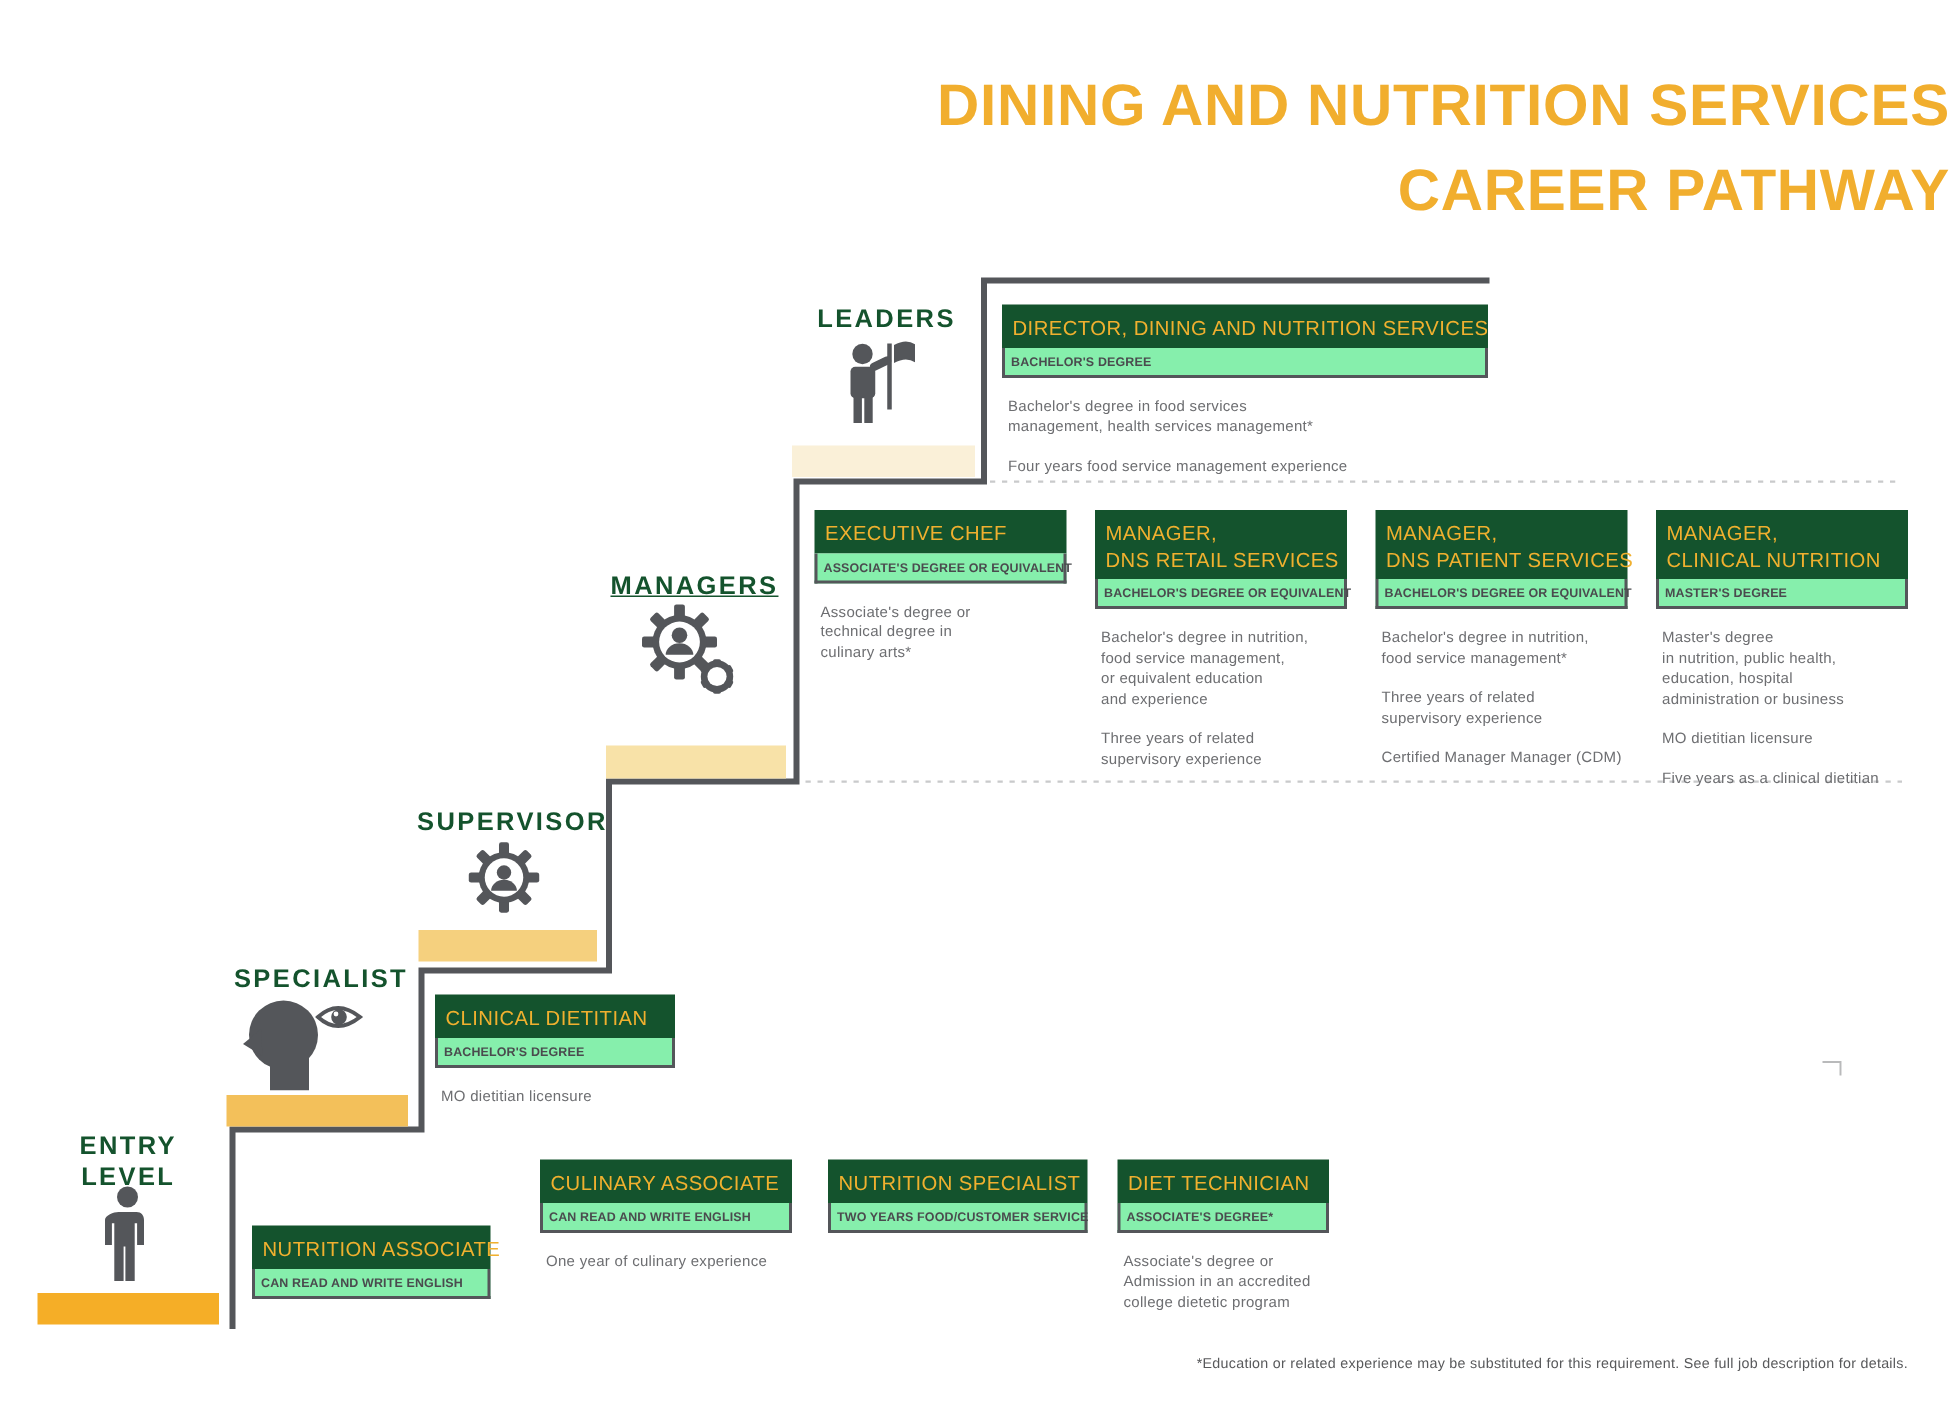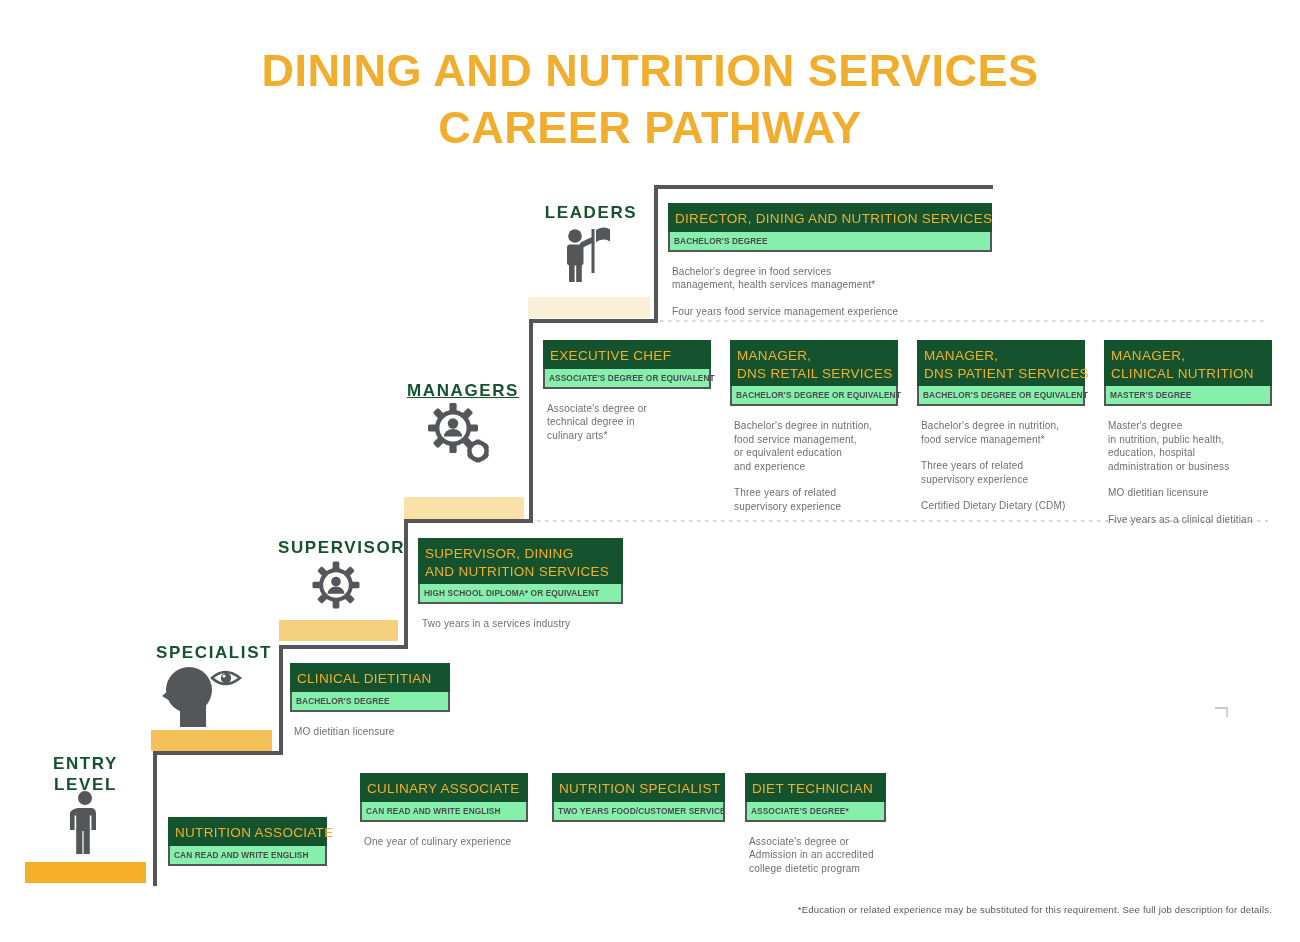--- a/index.html
+++ b/index.html
@@ -1,21 +1,21 @@
 <!DOCTYPE html>
 <html><head>
 <meta charset="utf-8">
 <style>
   * { margin:0; padding:0; box-sizing:border-box; }
   html,body { background:#ffffff; }
   body { font-family:"Liberation Sans", sans-serif; width:1300px; height:942px; position:relative; }
   #canvas { position:relative; width:1300px; height:942px; background:#fff; overflow:hidden; }
 
-  .title-block { position:absolute; left:0; top:42px; width:100%; text-align:center;
-                 color:#F1AE2E; font-weight:bold; font-size:45px; line-height:57px; letter-spacing:0.5px; }
+  .title-block { position:absolute; left:0; top:42px; width:100%; text-align:right;
+                 color:#F1AE2E; font-weight:bold; font-size:39px; line-height:57px; letter-spacing:0.5px; }
 
   .stairs-svg { position:absolute; left:0; top:0; }
 
   .bar { position:absolute; }
   .bar-entry      { left:25px;  top:862px; width:121px; height:21px; background:#F5AE27; }
   .bar-specialist { left:151px; top:730px; width:121px; height:21px; background:#F3C05A; }
   .bar-supervisor { left:279px; top:620px; width:119px; height:21px; background:#F5D07E; }
   .bar-managers   { left:404px; top:497px; width:120px; height:22px; background:#F8E2A8; }
   .bar-leaders    { left:528px; top:297px; width:122px; height:21px; background:#FAF0D8; }
 
@@ -195,46 +195,38 @@
 
   <div class="job job-mgr-patient">
     <div class="job-header">MANAGER,
 DNS PATIENT SERVICES</div>
     <div class="job-req">BACHELOR'S DEGREE OR EQUIVALENT</div>
     <div class="job-notes">
       <p>Bachelor's degree in nutrition,
 food service management*</p>
       <p>Three years of related
 supervisory experience</p>
-      <p>Certified Dietary Dietary (CDM)</p>
+      <p>Certified Manager Manager (CDM)</p>
     </div>
   </div>
 
   <div class="job job-mgr-clinical">
     <div class="job-header">MANAGER,
 CLINICAL NUTRITION</div>
     <div class="job-req">MASTER'S DEGREE</div>
     <div class="job-notes">
       <p>Master's degree
 in nutrition, public health,
 education, hospital
 administration or business</p>
       <p>MO dietitian licensure</p>
       <p>Five years as a clinical dietitian</p>
     </div>
   </div>
 
-  <div class="job job-supervisor">
-    <div class="job-header">SUPERVISOR, DINING
-AND NUTRITION SERVICES</div>
-    <div class="job-req">HIGH SCHOOL DIPLOMA* OR EQUIVALENT</div>
-    <div class="job-notes">
-      <p>Two years in a services industry</p>
-    </div>
-  </div>
 
   <div class="job job-dietitian">
     <div class="job-header">CLINICAL DIETITIAN</div>
     <div class="job-req">BACHELOR'S DEGREE</div>
     <div class="job-notes">
       <p>MO dietitian licensure</p>
     </div>
   </div>
 
   <div class="job job-nutr-assoc">

